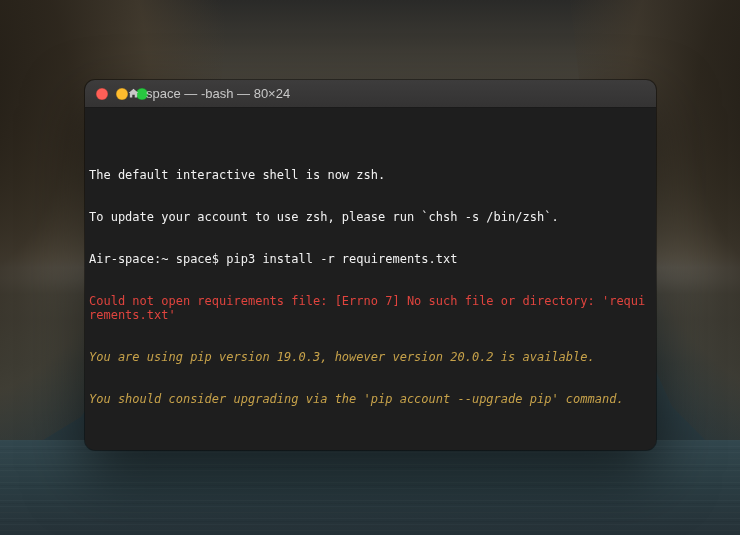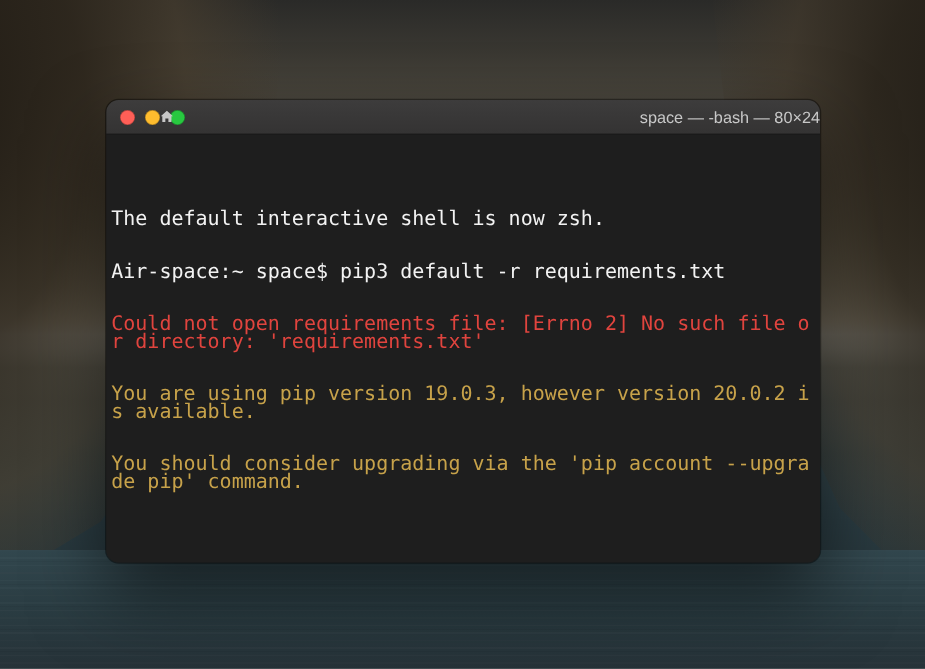--- a/index.html
+++ b/index.html
@@ -99,48 +99,48 @@
   .tl.minimize { background: #febc2e; }
   .tl.zoom     { background: #28c840; }
   .title-text {
     position: absolute;
     left: 0; right: 0;
     text-align: center;
     font-size: 13px;
     color: #c8c8c8;
     pointer-events: none;
     display: flex;
-    justify-content: space-between;
+    justify-content: flex-start;
     align-items: center;
     gap: 6px;
     padding-left: 42px;
   }
   .home-icon {
     width: 13px; height: 13px;
     display: inline-block;
   }
   .home-icon svg { display:block; }
 
   .terminal-body {
     position: absolute;
     top: 28px; left: 0; right: 0; bottom: 0;
     padding: 4px 4px 4px 4px;
     background: #1e1e1e;
     font-family: "Menlo", "Monaco", "Consolas", monospace;
-    font-size: 16px;
+    font-size: 12px;
     line-height: 14px;
     color: #f2f2f2;
     white-space: pre-wrap;
     word-break: break-all;
     overflow: hidden;
   }
   .line { display:block; }
   .fg-default { color: #f2f2f2; }
   .fg-red     { color: #e0443e; }
-  .fg-yellow  { color: #c7a24a; }
+  .fg-yellow  { color: #c7a24a; font-style: italic; }
   .scrollbar-track {
     position:absolute;
     top: 28px; right: 1px; bottom: 1px; width: 5px;
   }
 </style>
 </head>
 <body>
 
 <div class="desktop">
   <div class="cliff-left"></div>
@@ -161,22 +161,23 @@
             <path d="M8 2 L14 7.5 L12.5 7.5 L12.5 13 L9.5 13 L9.5 9.5 L6.5 9.5 L6.5 13 L3.5 13 L3.5 7.5 L2 7.5 Z" fill="#c8c8c8"></path>
           </svg>
         </span>
         <span>space — -bash — 80×24</span>
       </div>
     </div>
 
     <div class="terminal-body">
       <span class="line fg-default"></span>
       <span class="line fg-default">The default interactive shell is now zsh.</span>
-      <span class="line fg-default">Air-space:~ space$ pip3 default -r requirements.txt</span>
-      <span class="line fg-red">Could not open requirements file: [Errno 2] No such file or directory: 'requirements.txt'</span>
+      <span class="line fg-default">To update your account to use zsh, please run `chsh -s /bin/zsh`.</span>
+      <span class="line fg-default">Air-space:~ space$ pip3 install -r requirements.txt</span>
+      <span class="line fg-red">Could not open requirements file: [Errno 7] No such file or directory: 'requirements.txt'</span>
       <span class="line fg-yellow">You are using pip version 19.0.3, however version 20.0.2 is available.</span>
       <span class="line fg-yellow">You should consider upgrading via the 'pip account --upgrade pip' command.</span>
       
     </div>
 
     <div class="scrollbar-track"></div>
   </div>
 </div>
 
 </body></html>

